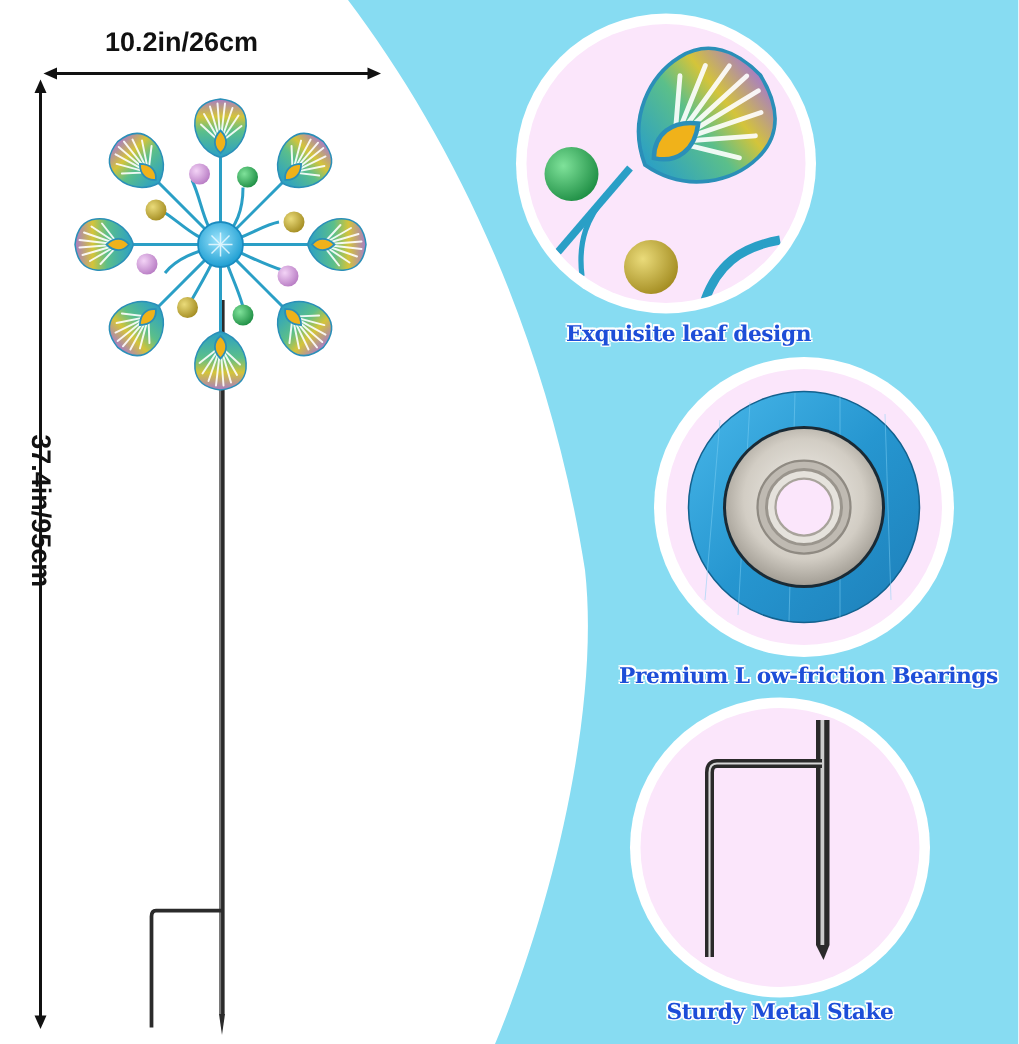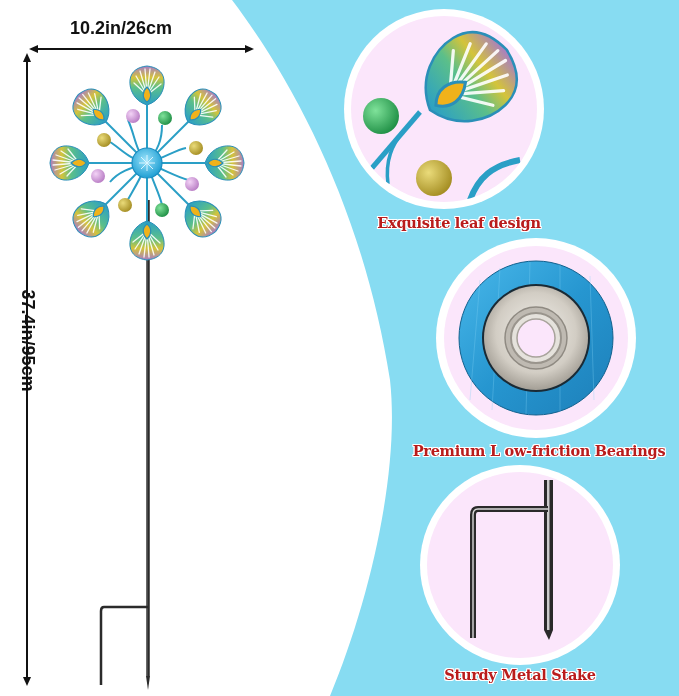--- a/index.html
+++ b/index.html
@@ -14,21 +14,21 @@
       position: absolute; font-family: "Liberation Sans", sans-serif;
       font-weight: bold; color: #111; font-size: 18px; white-space: nowrap;
     }
     .dim-width { left: 70px; top: 18px; }
     .dim-height {
       left: -28px; top: 330px; width: 110px; text-align: center;
       transform: rotate(90deg); transform-origin: center center;
     }
     .feature-caption {
       position: absolute; font-family: "DejaVu Serif", serif; font-weight: bold;
-      color: #b91c1c; font-size: 14.5px; white-space: nowrap; text-align: center;
+      color: #1d4ed8; font-size: 14.5px; white-space: nowrap; text-align: center;
       text-shadow: -1px 0 #fff, 1px 0 #fff, 0 -1px #fff, 0 1px #fff,
                    -1px -1px #fff, 1px 1px #fff, -1px 1px #fff, 1px -1px #fff;
       letter-spacing: -0.3px;
     }
     .cap-leaf { left: 374px; top: 214px; width: 170px; }
     .cap-bearing { left: 405px; top: 442px; width: 268px; }
     .cap-stake { left: 440px; top: 666px; width: 160px; }
   </style>
 </head>
 <body>

